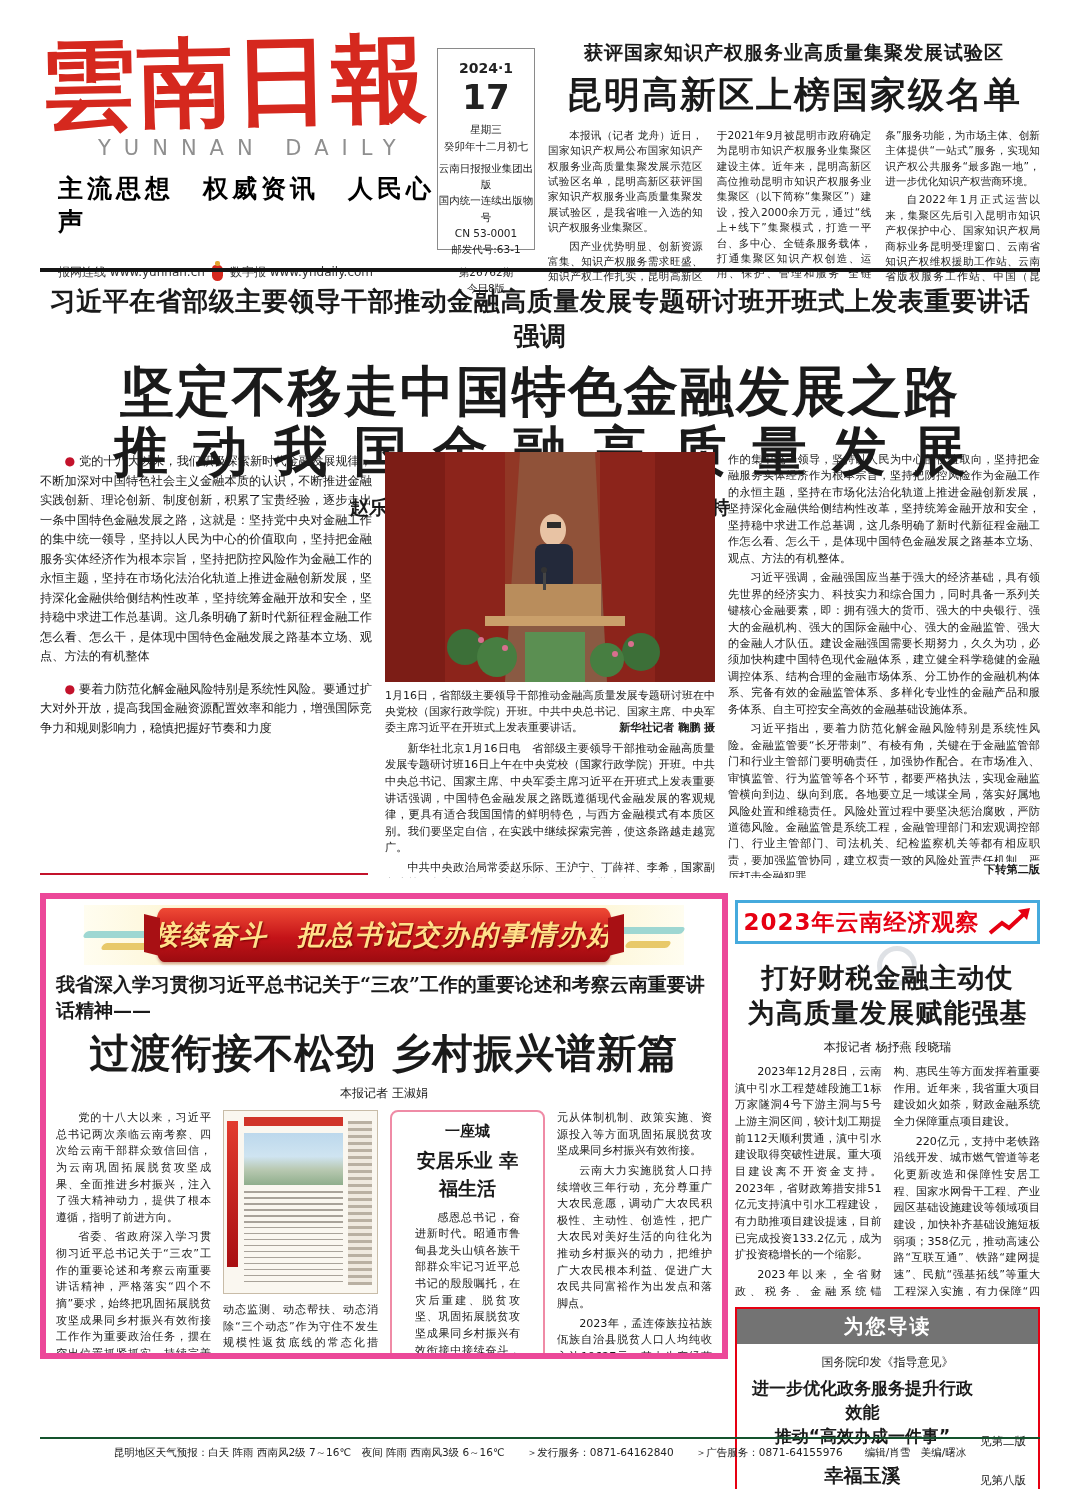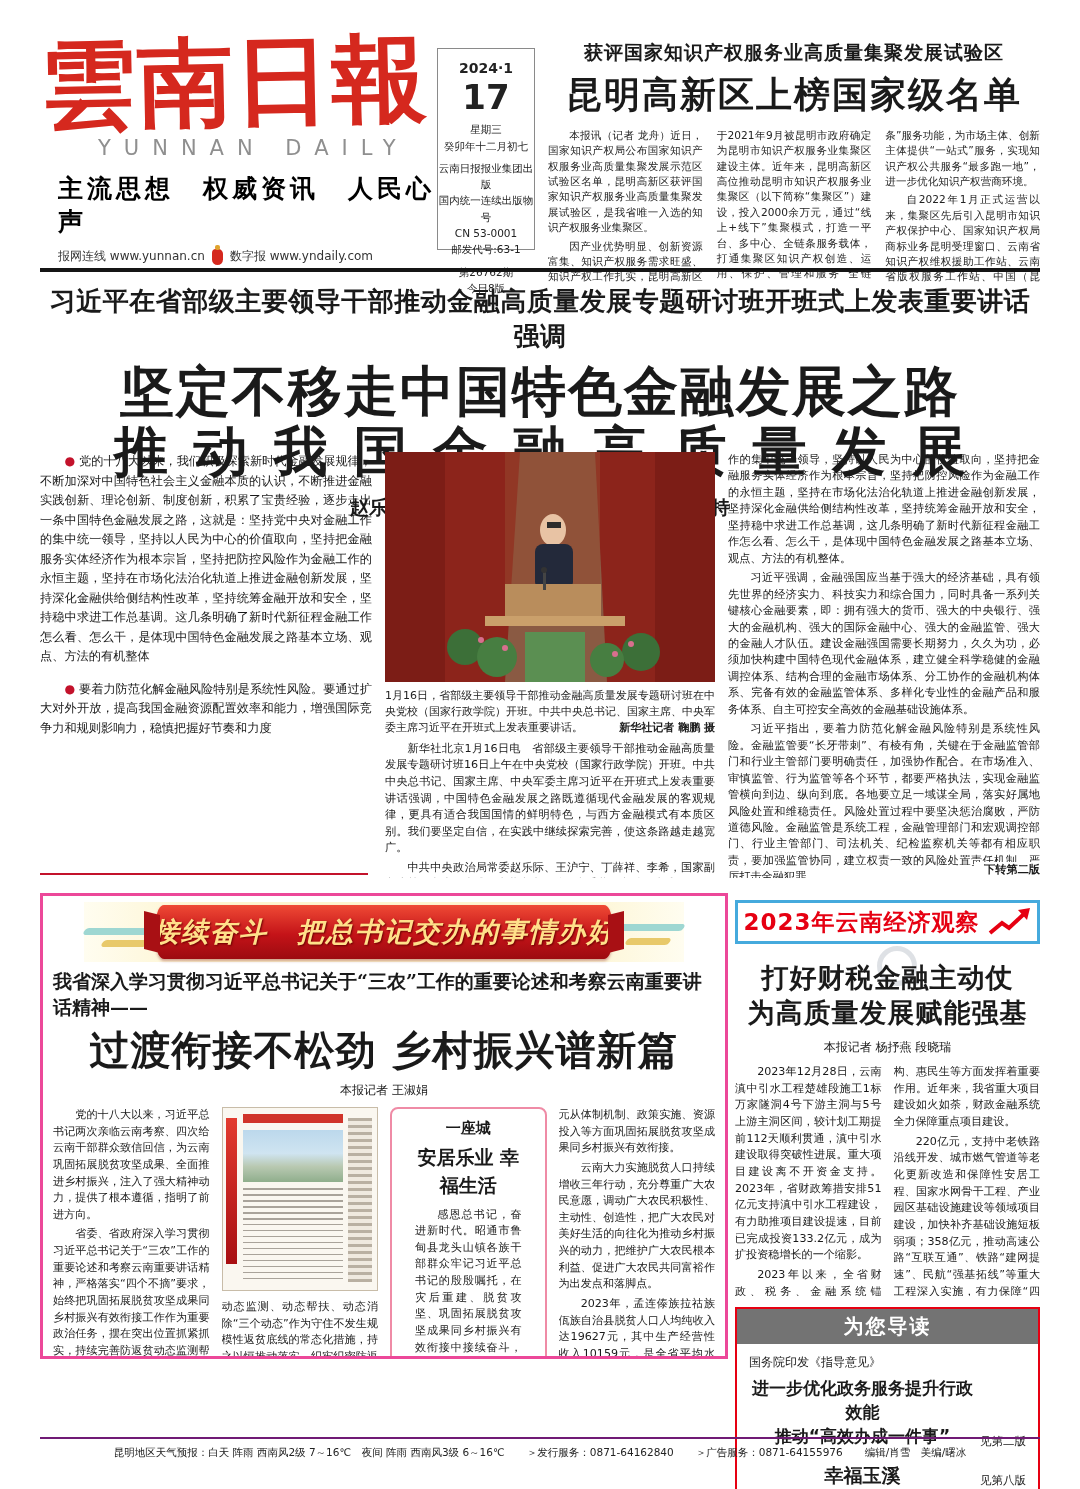--- a/index.html
+++ b/index.html
@@ -8,21 +8,21 @@
   p{margin:0 0 3px;text-indent:2em;}
   .noindent{text-indent:0;}
 
   
   .masthead{position:absolute;left:40px;top:34px;width:400px;}
   .brand-title{color:#d5281e;font-size:96px;line-height:1.0;font-weight:bold;
                font-family:"DejaVu Serif","Liberation Serif",serif;letter-spacing:1px;
                transform:rotate(-1.2deg);white-space:nowrap;}
   .brand-en{color:#8f8f8f;font-size:21px;letter-spacing:13px;margin:6px 0 0 58px;}
   .brand-slogan{font-size:25px;font-weight:bold;letter-spacing:4px;color:#000000;margin:12px 0 0 18px;}
-  .brand-links{display:flex;align-items:center;gap:7px;font-size:12px;color:#333;margin:10px 0 0 18px;}
+  .brand-links{display:flex;align-items:center;gap:7px;font-size:12px;color:#333;margin:26px 0 0 18px;}
   .chili{width:11px;height:16px;background:#d5281e;border-radius:5px 6px 7px 7px;position:relative;display:inline-block;}
   .chili::before{content:"";position:absolute;top:-4px;left:3px;width:5px;height:5px;background:#e0a32e;border-radius:2px;}
 
   
   .datebox{position:absolute;left:437px;top:48px;width:98px;height:202px;border:1px solid #8a8a8a;
            text-align:center;font-size:10.5px;line-height:1.55;box-sizing:border-box;padding-top:9px;color:#222;}
   .db-ym{font-size:14px;font-weight:bold;}
   .db-day{font-size:34px;font-weight:bold;line-height:1.05;margin-bottom:6px;}
   .db-gap{height:6px;}
 
@@ -49,21 +49,21 @@
   p.bullet{text-indent:2em;margin-bottom:13px;}
   p.bullet::before{content:"● ";color:#c3122b;}
   .ma-center{width:330px;display:flex;flex-direction:column;overflow:hidden;font-size:11.2px;line-height:1.48;text-align:justify;}
   .lead-photo{width:330px;height:230px;flex:none;margin-bottom:6px;}
   .photo-caption{font-size:11px;line-height:1.45;color:#222;margin-bottom:5px;text-indent:0;}
   .photo-credit{float:right;font-weight:bold;}
   .ma-right{flex:1;font-size:11.2px;line-height:1.47;text-align:justify;overflow:hidden;position:relative;}
   .ma-right .jumptag{position:absolute;right:0;bottom:0;background:#fff;padding-left:10px;font-weight:bold;}
 
   
-  .rural-box{position:absolute;left:40px;top:893px;width:688px;height:466px;border:3px solid #ec4899;
+  .rural-box{position:absolute;left:40px;top:893px;width:688px;height:466px;border:6px solid #ec4899;
              box-sizing:border-box;padding:6px 10px;overflow:hidden;}
   .banner-wrap{position:relative;width:600px;height:60px;margin:0 auto 2px;
                background:linear-gradient(90deg,#fffdf0,#fdf4cf 20%,#fdf4cf 80%,#fffdf0);}
   .streak{position:absolute;height:7px;border-radius:4px;transform:skewX(-30deg);}
   .streak.s1{left:0;top:26px;width:70px;background:#9ed7d2;}
   .streak.s2{left:18px;top:38px;width:46px;background:#e8c96a;}
   .streak.s3{right:0;top:22px;width:70px;background:#9ed7d2;}
   .streak.s4{right:14px;top:36px;width:44px;background:#e8c96a;}
   .ribbon{position:absolute;left:72px;right:72px;top:3px;bottom:3px;border-radius:8px/16px;
           background:linear-gradient(180deg,#ef4a35,#c41318 55%,#9c0b10);display:flex;align-items:center;justify-content:center;
@@ -105,29 +105,29 @@
   .magnifier{position:absolute;left:142px;top:46px;width:30px;height:30px;border:5px solid #cdd2d8;border-radius:50%;opacity:.65;z-index:0;}
   .magnifier::after{content:"";position:absolute;left:24px;top:26px;width:14px;height:6px;background:#cdd2d8;transform:rotate(40deg);border-radius:3px;}
   .eco-headline{font-size:27px;font-weight:900;text-align:center;line-height:1.3;letter-spacing:1px;margin-top:16px;position:relative;z-index:1;}
   .eco-byline{text-align:center;font-size:12px;margin:9px 0 8px;}
   .eco-body{display:flex;gap:12px;height:232px;overflow:hidden;font-size:11.1px;line-height:1.5;text-align:justify;}
   .eco-body>div{flex:1;overflow:hidden;}
   
   .guide-box{border:2px solid #e60012;margin-top:11px;background:#fff;}
   .guide-header{background:#737373;color:#fff;text-align:center;font-size:20px;font-weight:bold;padding:4px 0;letter-spacing:2px;}
   .guide-content{padding:10px 12px 13px;}
-  .g-kicker{font-size:12px;margin-bottom:6px;}
+  .g-kicker{text-align:center;font-size:12px;margin-bottom:6px;}
   .g-row{display:flex;align-items:flex-end;}
   .g-main{flex:1;text-align:center;font-size:17px;font-weight:900;line-height:1.4;}
   .g-page{font-size:11.5px;white-space:nowrap;padding-left:4px;}
   .g-item2row{margin-top:13px;}
   .g-item2{font-size:19px;}
 
   
-  .footer{position:absolute;left:40px;top:1437px;width:1000px;border-top:2px solid #701a75;padding-top:7px;
+  .footer{position:absolute;left:40px;top:1437px;width:1000px;border-top:2px solid #14532d;padding-top:7px;
           font-size:10.5px;color:#222;display:flex;justify-content:center;gap:22px;white-space:nowrap;}
 </style>
 </head>
 <body>
 
 <div id="page">
 
   <div class="masthead">
     <div class="brand-title">雲南日報</div>
     <div class="brand-en">YUNNAN DAILY</div>

